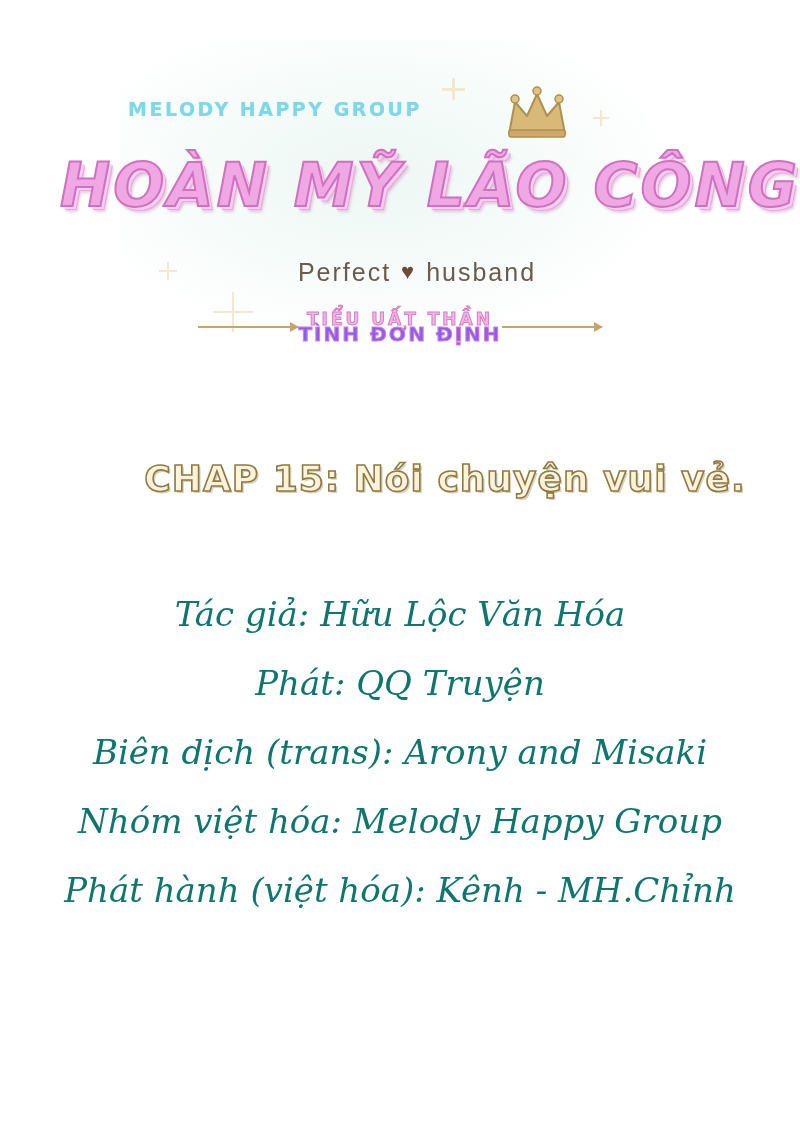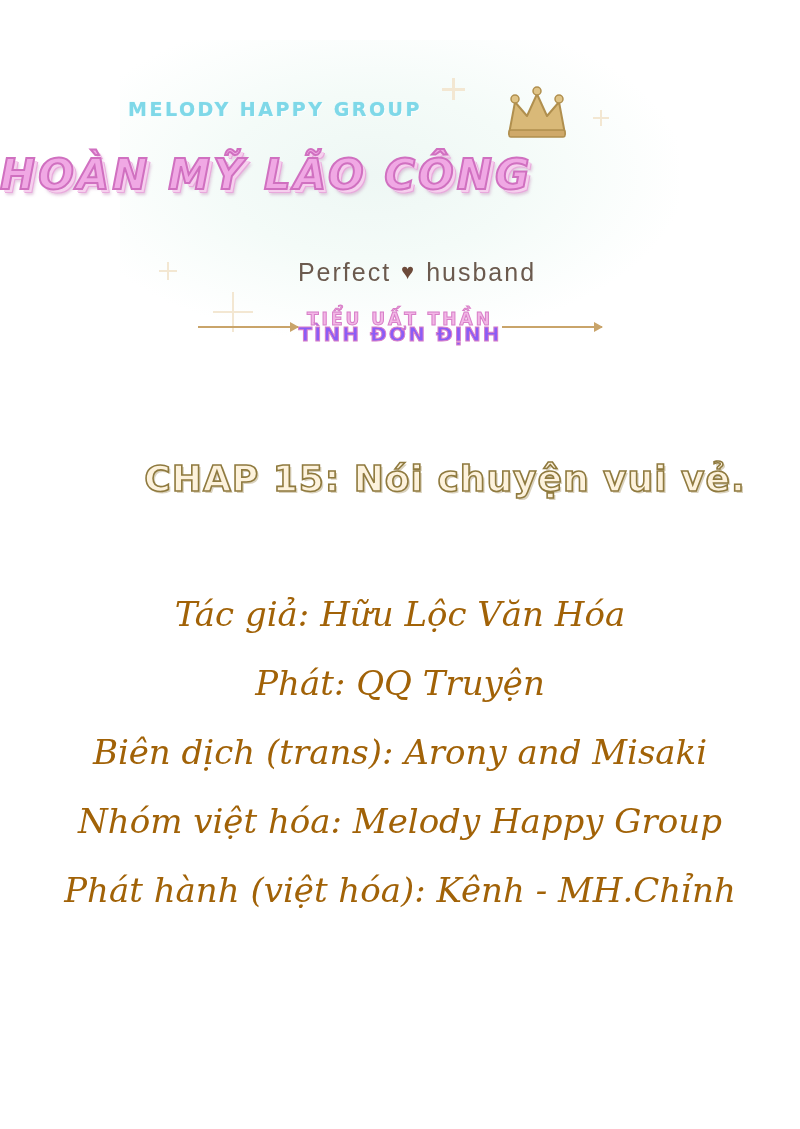--- a/index.html
+++ b/index.html
@@ -54,25 +54,25 @@
     top: 86px;
     width: 64px;
     height: 54px;
   }
 
   .main-title {
     position: absolute;
     left: 0;
     top: 150px;
     width: 800px;
-    text-align: left;
+    text-align: right;
     font-family: "DejaVu Sans", sans-serif;
     font-weight: bold;
     font-style: italic;
-    font-size: 42px;
+    font-size: 60px;
     letter-spacing: 3px;
     color: #f0a8e4;
     -webkit-text-stroke: 2px #d070c0;
     text-shadow:
       3px 3px 0 #f6d0ee,
       4px 4px 0 #e9a8dc,
       5px 6px 3px rgba(180,110,170,0.35);
     white-space: nowrap;
   }
 
@@ -183,21 +183,21 @@
     left: 0;
     top: 580px;
     width: 800px;
     text-align: center;
   }
   .credit-line {
     font-family: "DejaVu Serif", serif;
     font-style: italic;
     font-size: 34px;
     line-height: 69px;
-    color: #a16207;
+    color: #0f766e;
     white-space: nowrap;
   }
 </style>
 </head>
 <body>
 
 <div class="page">
 
   <div class="glow"></div>
 

